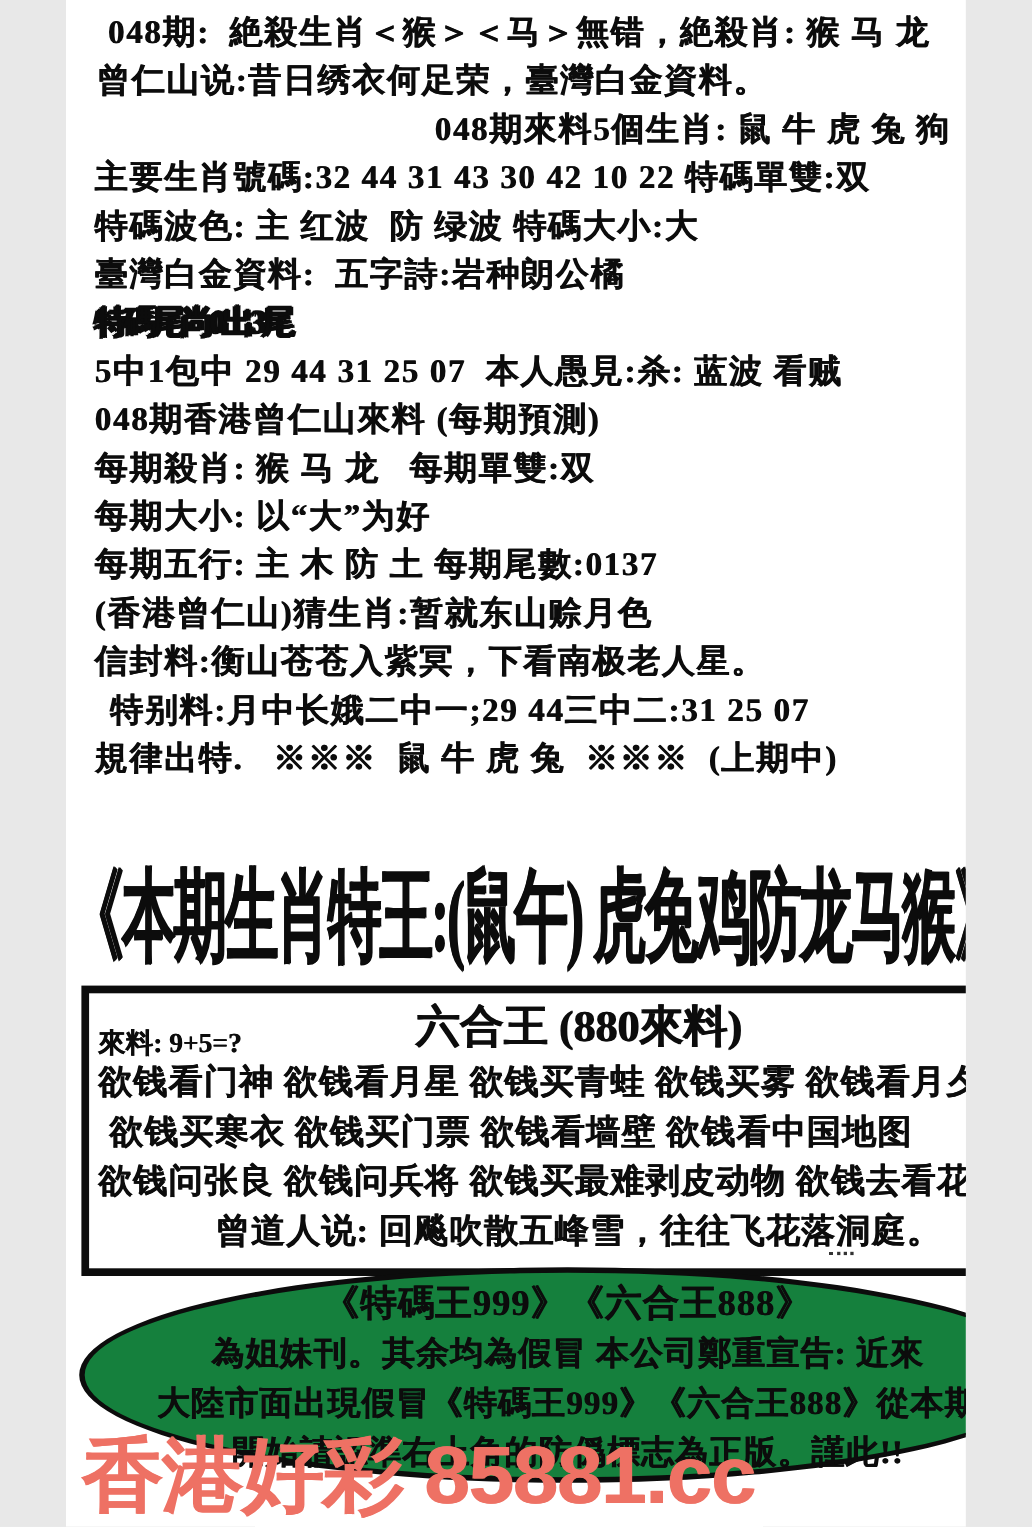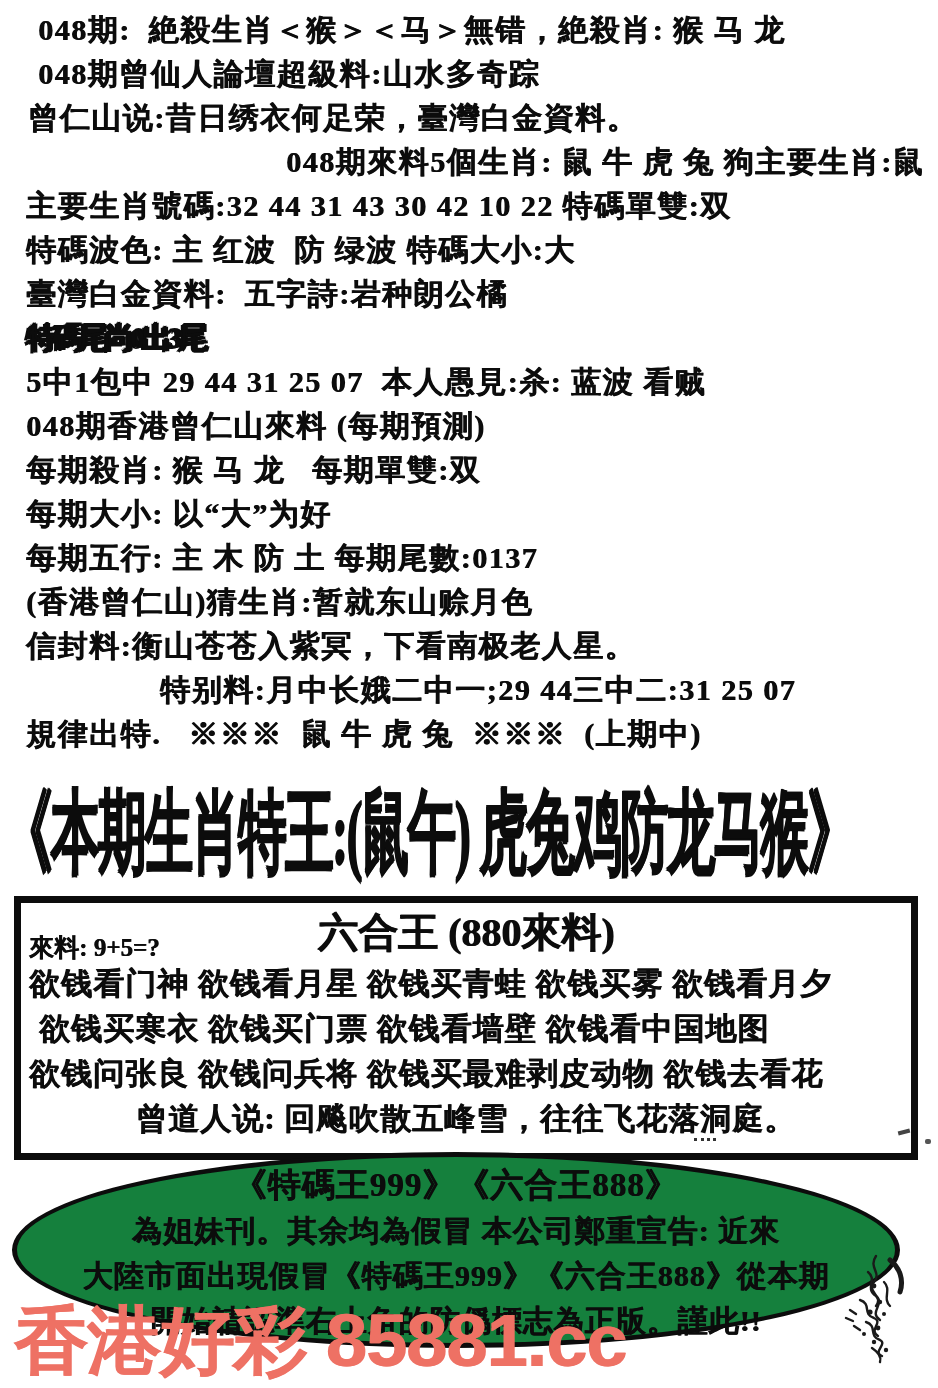--- a/index.html
+++ b/index.html
@@ -1,17 +1,17 @@
 <!DOCTYPE html>
 <html><head>
 <meta charset="utf-8">
 <style>
   html,body{margin:0;padding:0;background:#e8e8e8;}
   .page{
-    position:relative;width:938px;height:1388px;margin:0 auto;
+    position:relative;width:818px;height:1388px;margin:0 auto;
     background:#ffffff;overflow:hidden;
     font-family:"Liberation Serif","DejaVu Serif",serif;
     color:#0c0c0c;
   }
   
   .report{position:absolute;top:8px;left:26px;right:14px;}
   .line{
     font-size:30px;font-weight:700;line-height:44px;
     white-space:pre;letter-spacing:1.5px;
     text-shadow:0.7px 0 currentColor;
@@ -87,25 +87,23 @@
   .noise-tick2{position:absolute;left:925px;top:1139px;width:6px;height:5px;
     background:#555;border-radius:2px;}
 </style>
 </head>
 <body>
 
 <div class="page">
 
   <div class="report">
     <div class="line indent1">048期:  絶殺生肖＜猴＞＜马＞無错，絶殺肖: 猴 马 龙</div>
-    <div class="line indent1">048期曾仙人論壇超級料:山水多奇踪</div>
     <div class="line indent2">曾仁山说:昔日绣衣何足荣，臺灣白金資料。</div>
     <div class="line split">
       <span>048期來料5個生肖: 鼠 牛 虎 兔 狗</span>
-      <span>主要生肖:鼠</span>
     </div>
     <div class="line">主要生肖號碼:32 44 31 43 30 42 10 22 特碼單雙:双</div>
     <div class="line">特碼波色: 主 红波  防 绿波 特碼大小:大</div>
     <div class="line">臺灣白金資料:  五字詩:岩种朗公橘</div>
     <div class="line smudge">特碼尾尚0出3尾</div>
     <div class="line">5中1包中 29 44 31 25 07  本人愚見:杀: 蓝波 看贼</div>
     <div class="line">048期香港曾仁山來料 (每期預測)</div>
     <div class="line">每期殺肖: 猴 马 龙   每期單雙:双</div>
     <div class="line">每期大小: 以“大”为好</div>
     <div class="line">每期五行: 主 木 防 土 每期尾數:0137</div>

